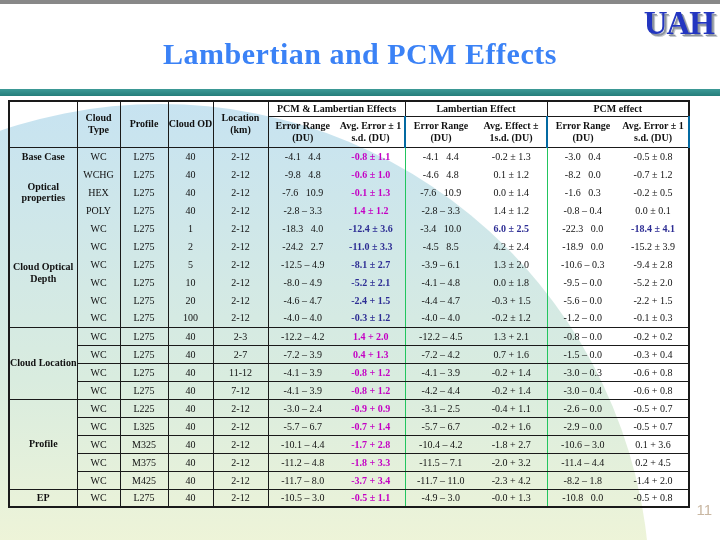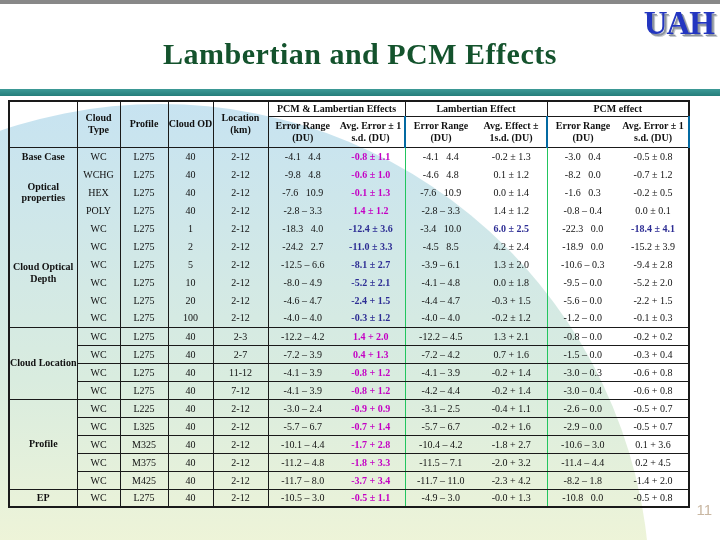--- a/index.html
+++ b/index.html
@@ -12,21 +12,21 @@
     background:linear-gradient(180deg,#c7e3f1 0%,#d9ecdf 28%,#eef4d8 45%,#fdfacd 62%,#fffbce 100%);
     z-index:0;
   }
   .logo{
     position:absolute;top:1px;right:6px;z-index:3;
     font-family:"Liberation Serif",serif;font-weight:bold;font-size:33px;letter-spacing:-1px;
     color:#2336c0;text-shadow:2px 2px 0 #8e959e,3px 3px 0 #c3c7cd;
   }
   .title{
     position:absolute;top:33px;left:0;width:100%;margin:0;text-align:center;z-index:2;
-    font-size:30px;font-weight:bold;color:#14532d;letter-spacing:0.5px;
+    font-size:30px;font-weight:bold;color:#3b82f6;letter-spacing:0.5px;
   }
   .divider{
     position:absolute;top:85px;left:0;width:720px;height:7px;z-index:2;
     background:linear-gradient(180deg,#3d9a97 0%,#257e7b 100%);
   }
   table.data-table{
     position:absolute;left:8px;top:96px;width:680px;height:406px;z-index:2;
     border-collapse:collapse;table-layout:fixed;border:2px solid #1a1a1a;
     background:transparent;
   }
@@ -168,21 +168,21 @@
           <td class="num s-k">-4.5   8.5</td>
           <td class="num s-k avg">4.2 ± 2.4</td>
           <td class="num s-k">-18.9   0.0</td>
           <td class="num s-k avg">-15.2 ± 3.9</td>
         </tr>
         <tr>
           <td class="meta">WC</td>
           <td class="meta">L275</td>
           <td class="meta">5</td>
           <td class="meta">2-12</td>
-          <td class="num s-k">-12.5 – 6.6</td>
+          <td class="num s-k">-12.5 – 4.9</td>
           <td class="num s-n avg">-8.1 ± 2.7</td>
           <td class="num s-k">-3.9 – 6.1</td>
           <td class="num s-k avg">1.3 ± 2.0</td>
           <td class="num s-k">-10.6 – 0.3</td>
           <td class="num s-k avg">-9.4 ± 2.8</td>
         </tr>
         <tr>
           <td class="meta">WC</td>
           <td class="meta">L275</td>
           <td class="meta">10</td>

